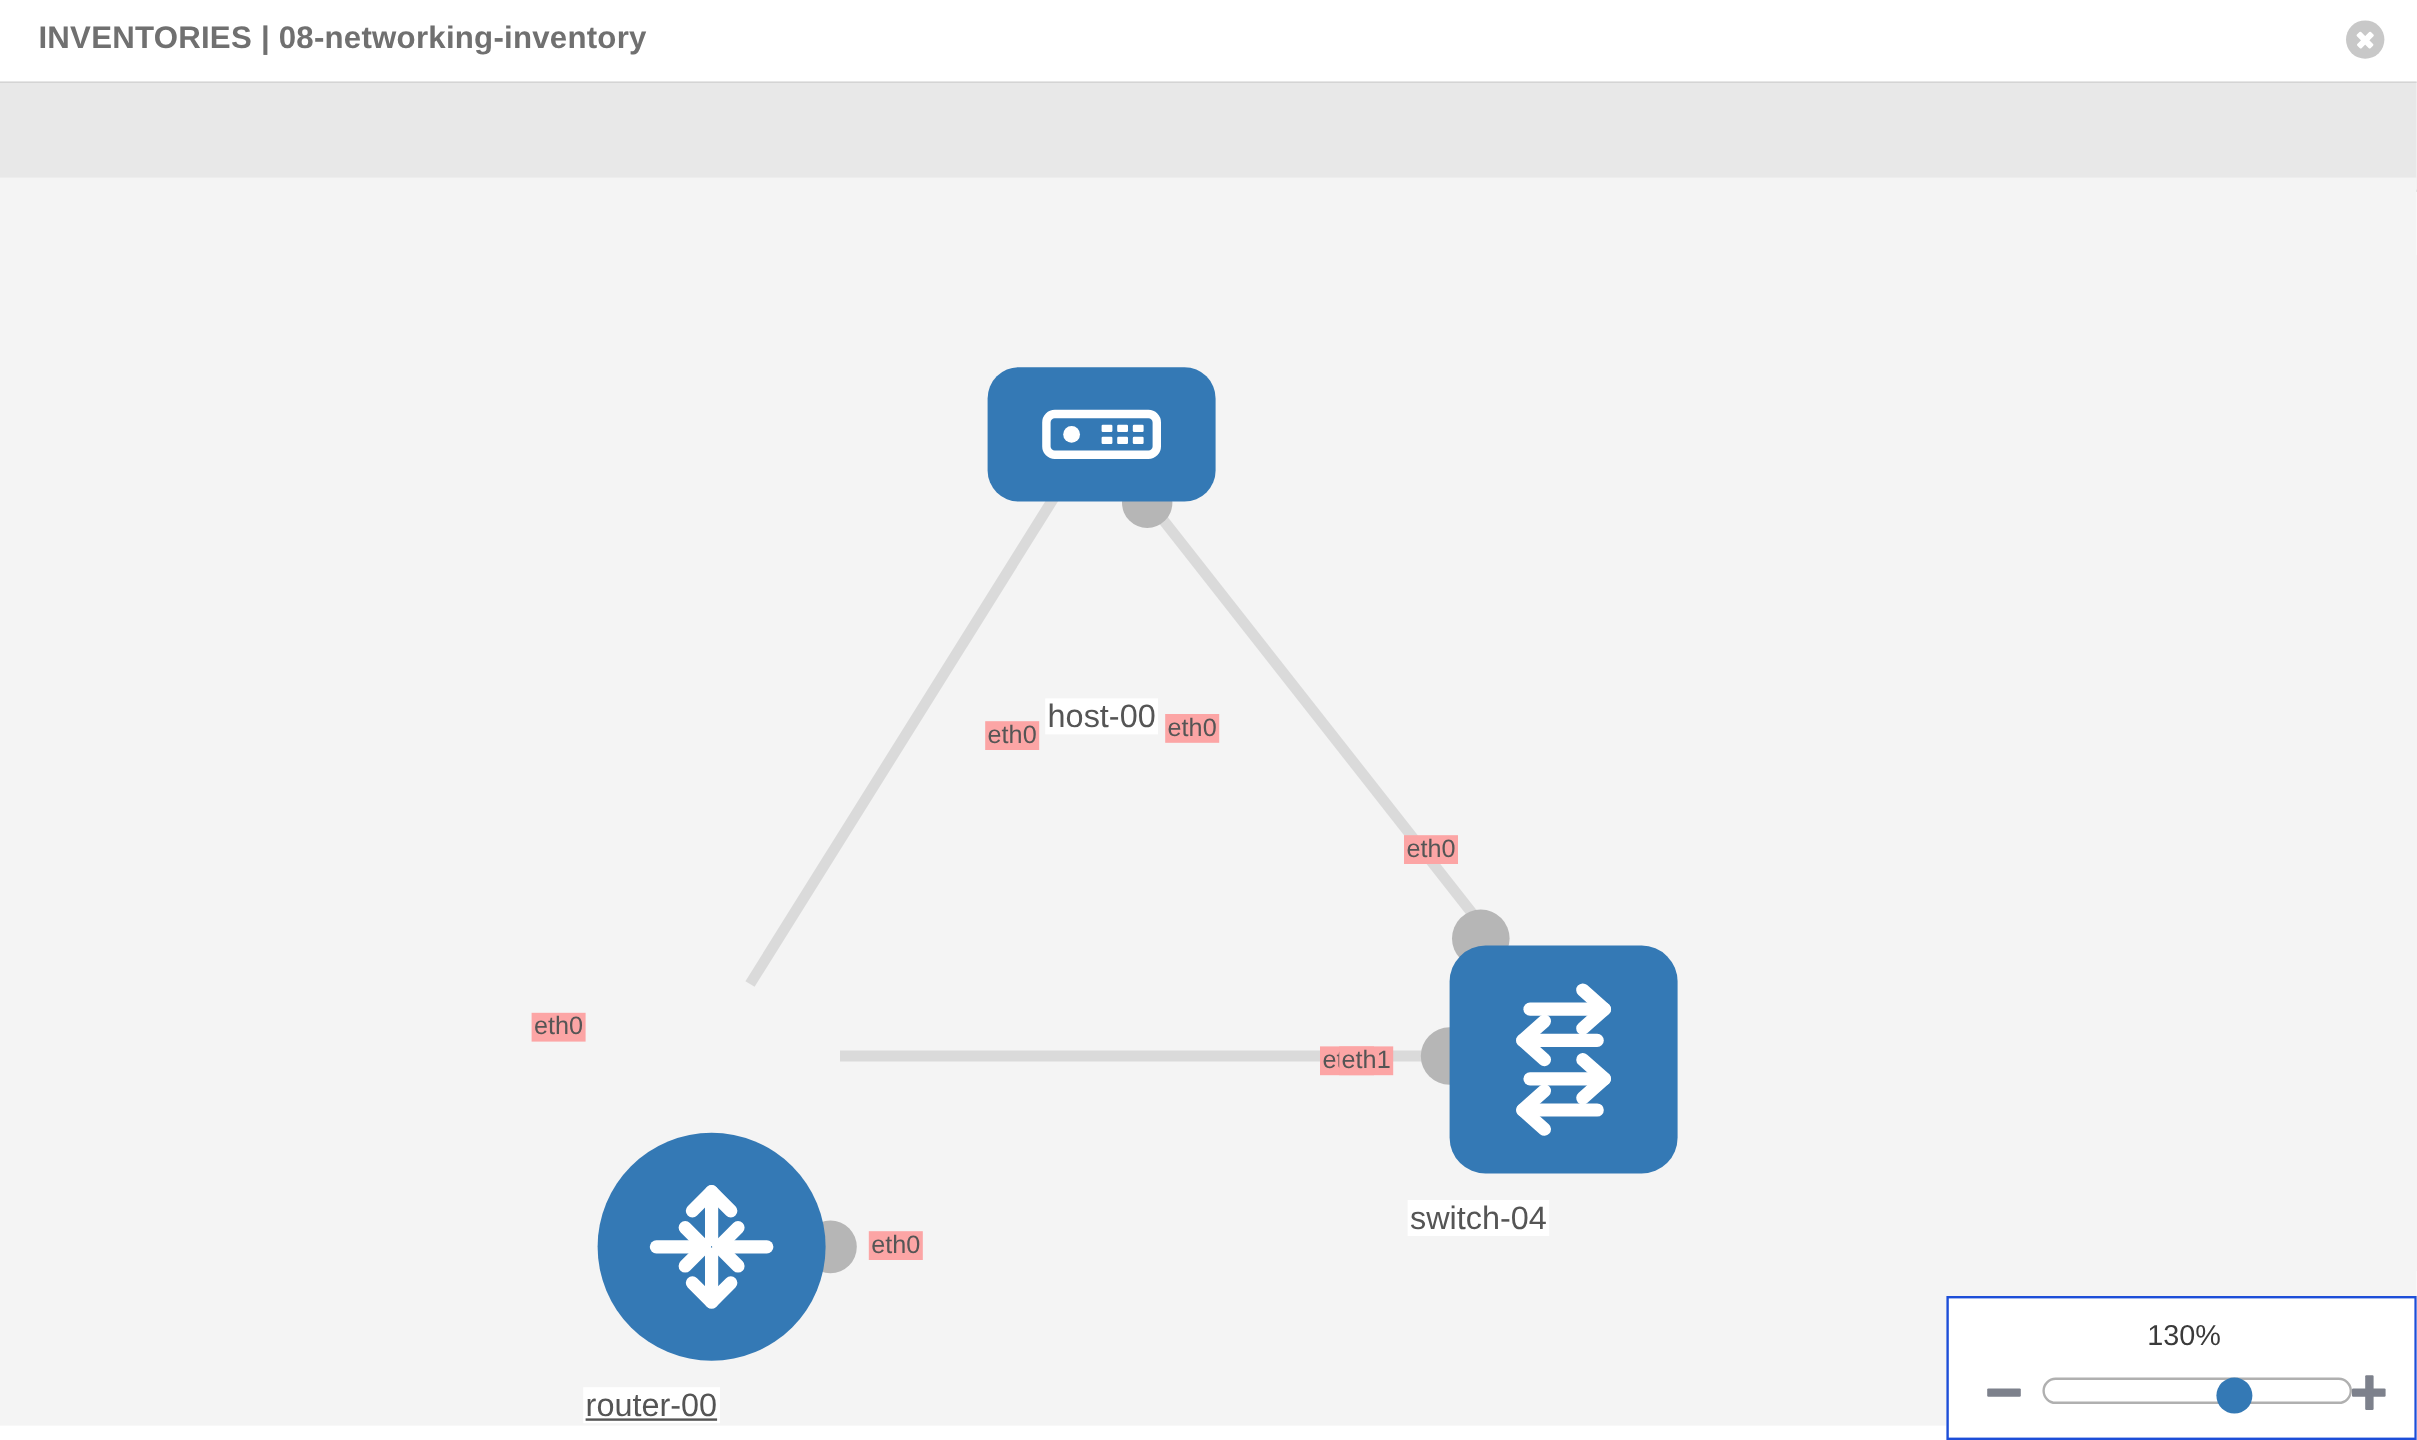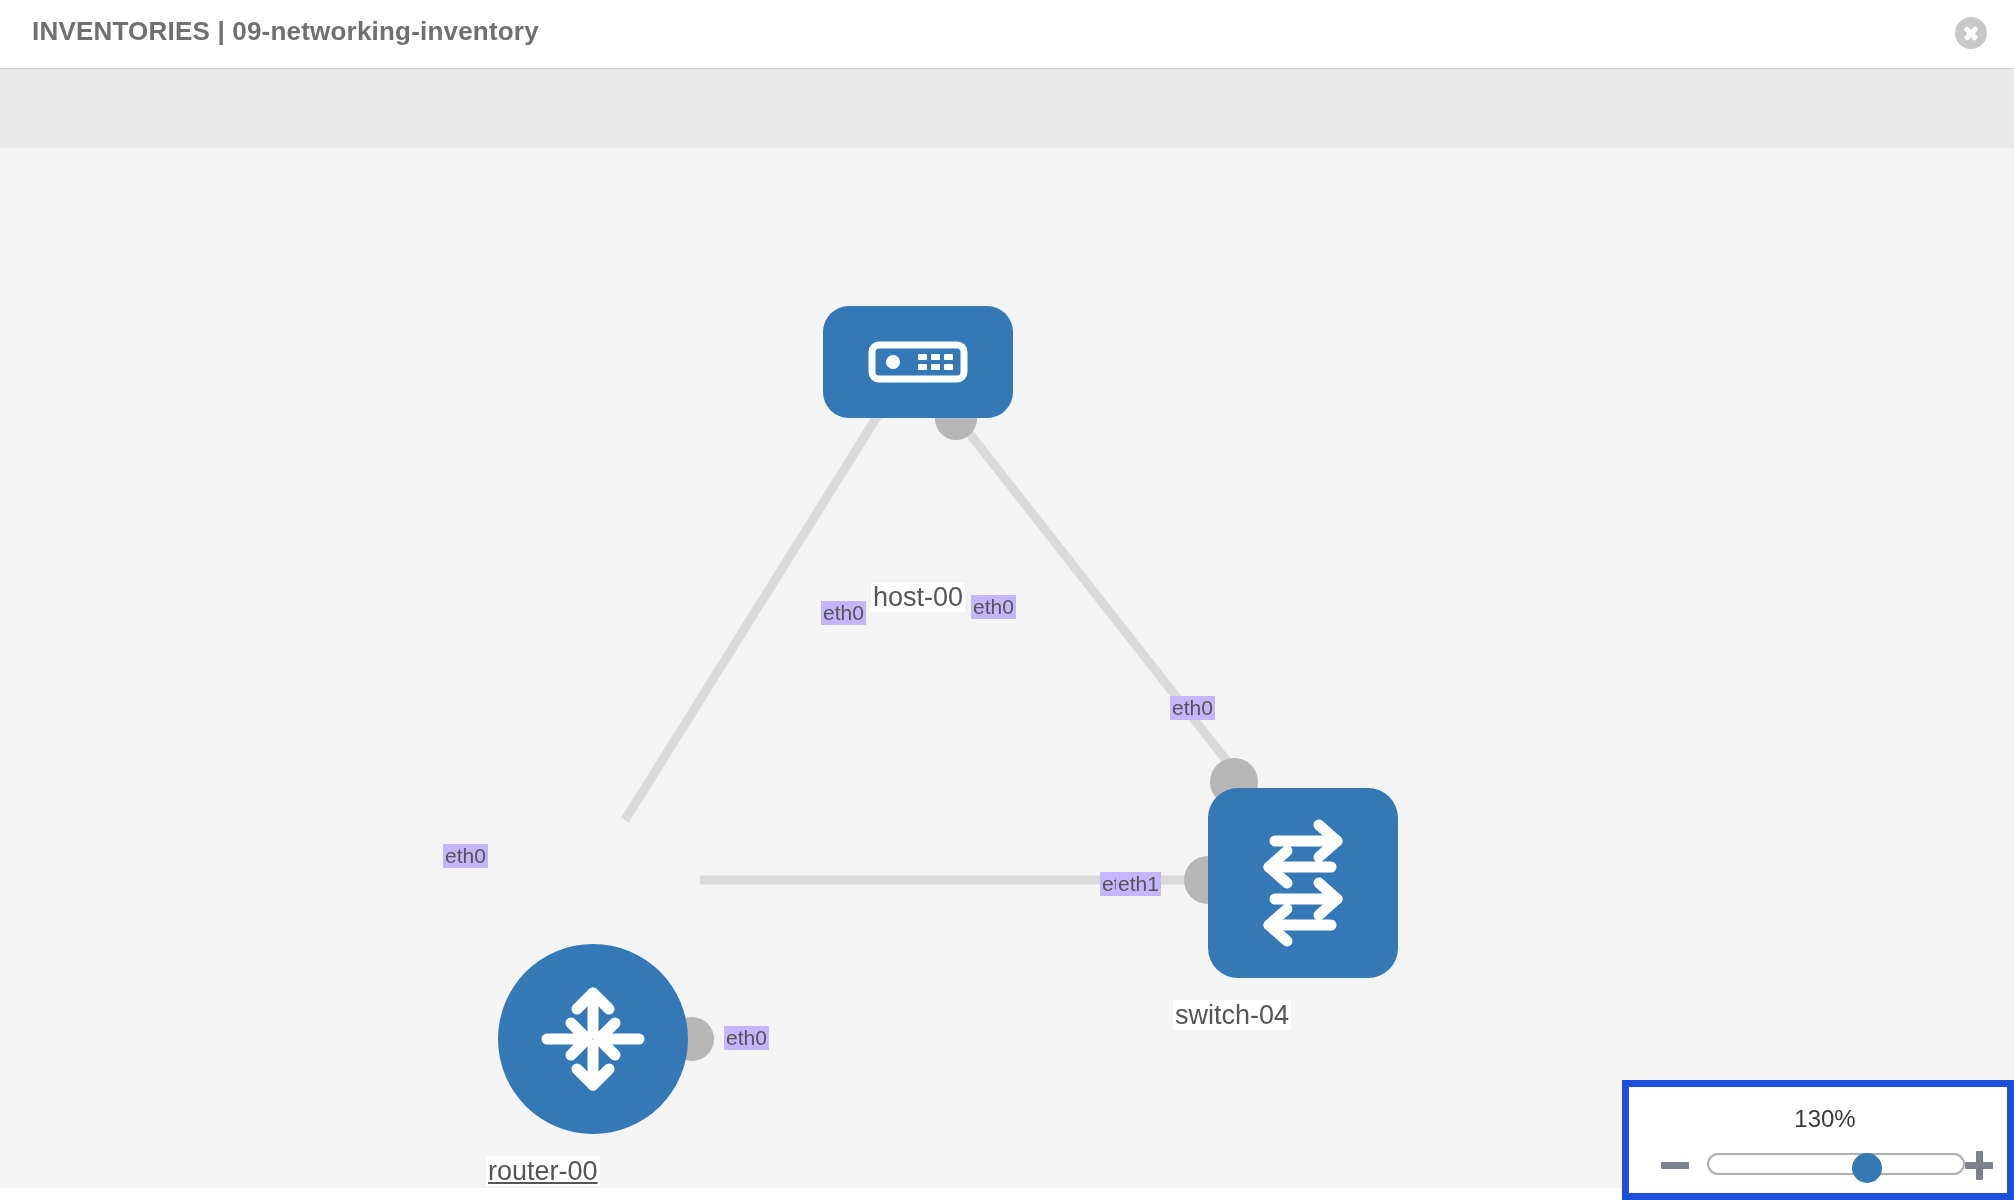--- a/index.html
+++ b/index.html
@@ -159,21 +159,21 @@
   .nub {
     position: absolute;
     background: #b6b6b6;
     border-radius: 50%;
     cursor: pointer;
   }
   .port-label {
     position: absolute;
     font-size: 21px;
     color: #555555;
-    background: #c4b5fd;
+    background: #fca5a5;
     white-space: nowrap;
     padding: 0 2px;
     line-height: 1.12;
   }
 
   
   #node-host .node-shape {
     left: 0; top: 0;
     width: 190px; height: 112px;
     border-radius: 26px;
@@ -192,21 +192,21 @@
   }
 
   
   .zoom-panel {
     position: absolute;
     left: 1622px;
     top: 1080px;
     width: 392px;
     height: 120px;
     background: #ffffff;
-    border: 7px solid #1d4ed8;
+    border: 2px solid #1d4ed8;
     box-sizing: border-box;
   }
   .zoom-value {
     position: absolute;
     top: 18px;
     left: 0;
     width: 392px;
     text-align: center;
     font-size: 24px;
     color: #3a3a3a;
@@ -262,21 +262,21 @@
     height: 30px;
     border-radius: 50%;
     background: #3479b5;
     cursor: pointer;
   }
 </style>
 </head>
 <body>
 
 <div class="header">
-  <div class="header-title">INVENTORIES | 09-networking-inventory</div>
+  <div class="header-title">INVENTORIES | 08-networking-inventory</div>
   <div class="close-btn"></div>
 </div>
 
 <div class="toolbar">
 
   <div class="select-box" id="actions-select">
     <span class="sel-label">ACTIONS</span>
     <span class="caret"></span>
   </div>
 

